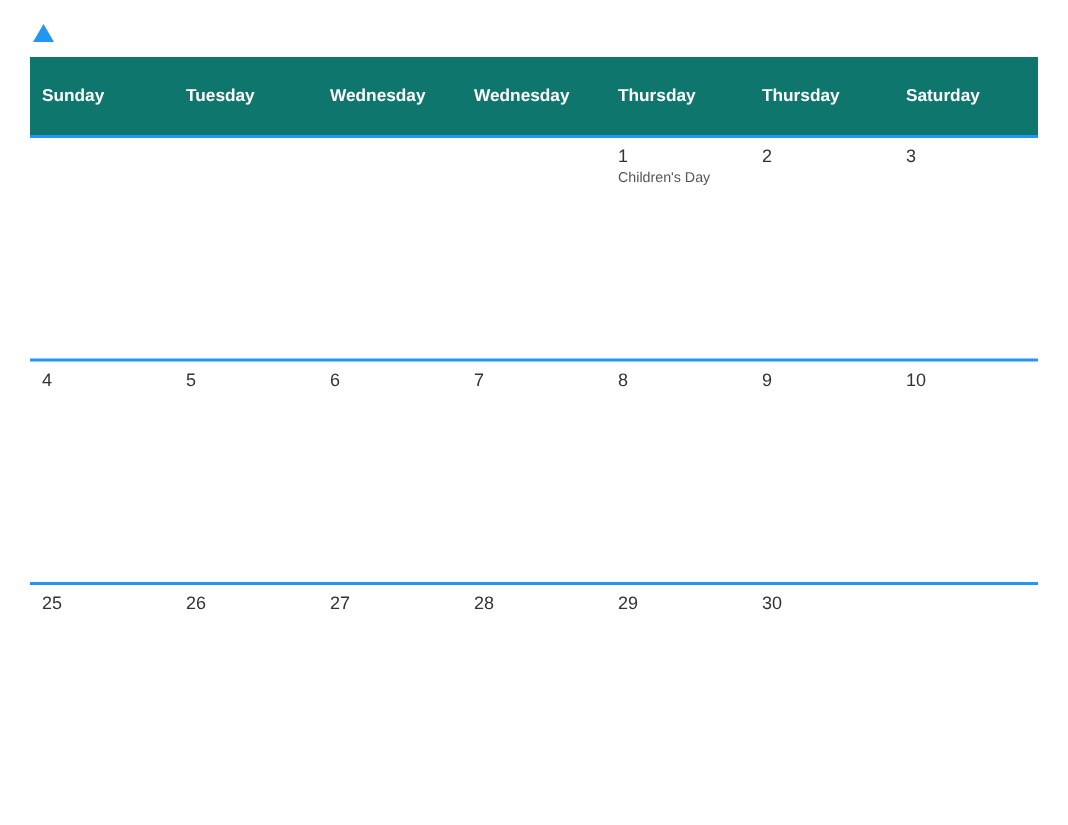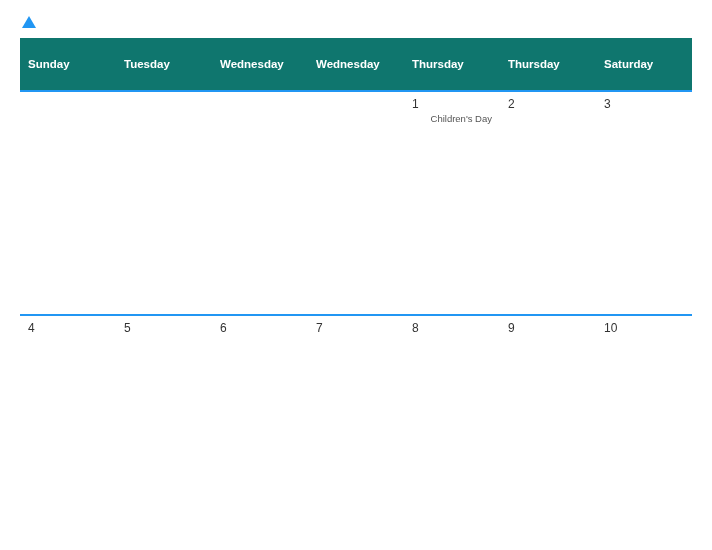--- a/index.html
+++ b/index.html
@@ -115,21 +115,20 @@
       font-size: 12px;
       color: #333;
       display: block;
     }
 
     .event-label {
       font-size: 9.5px;
       color: #555;
       display: block;
       margin-top: 2px;
-      text-align: right;
     }
 
     
     .row-white td { background-color: #fff; }
     .row-gray td { background-color: #f2f2f2; }
   </style>
 </head>
 <body>
 
 <div class="page">
@@ -195,15 +194,36 @@
           <td>
             <span class="day-number">8</span>
           </td>
           <td>
             <span class="day-number">9</span>
           </td>
           <td>
             <span class="day-number">10</span>
           </td>
         </tr>
+        <tr class="row-gray">
+          <td>
+            <span class="day-number">25</span>
+          </td>
+          <td>
+            <span class="day-number">26</span>
+          </td>
+          <td>
+            <span class="day-number">27</span>
+          </td>
+          <td>
+            <span class="day-number">28</span>
+          </td>
+          <td>
+            <span class="day-number">29</span>
+          </td>
+          <td>
+            <span class="day-number">30</span>
+          </td>
+          <td></td>
+        </tr>
       </tbody>
   </table>
 </div>
 
 </body></html>

